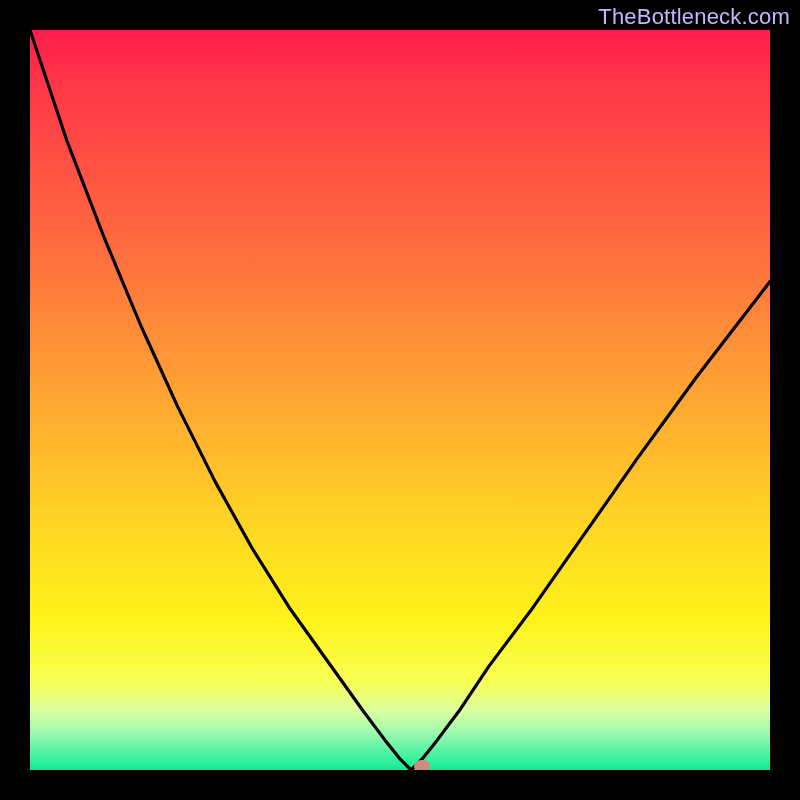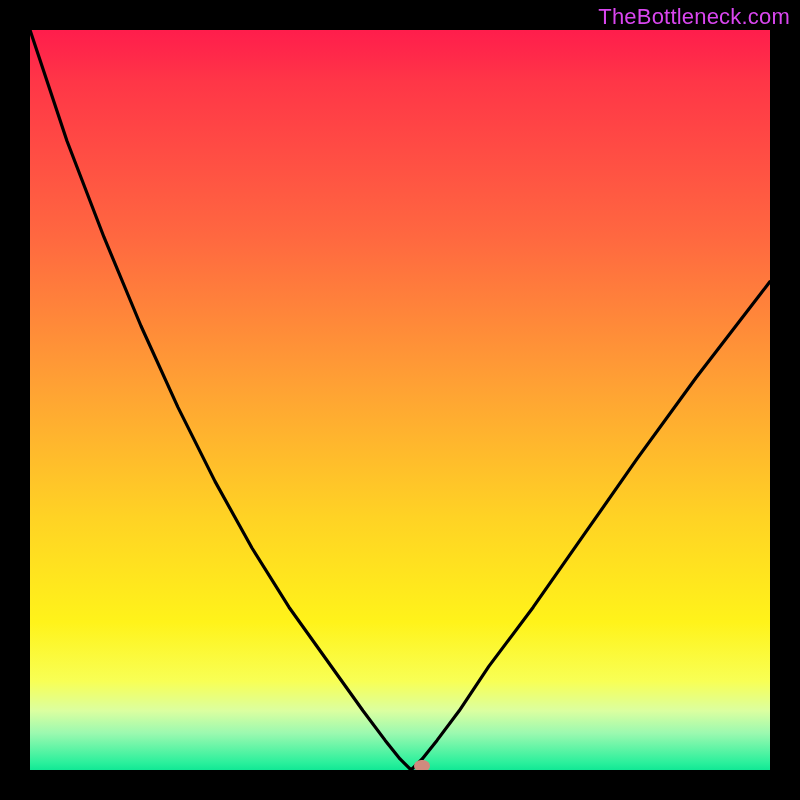--- a/index.html
+++ b/index.html
@@ -14,21 +14,21 @@
   .frame {
     position: relative;
     width: 800px;
     height: 800px;
     background: #000;
   }
   .watermark {
     position: absolute;
     top: 4px;
     right: 10px;
-    color: #d946ef;
+    color: #c4b5fd;
     font-size: 22px;
     font-weight: 500;
     letter-spacing: 0.2px;
     z-index: 20;
   }
   .plot-area {
     position: absolute;
     left: 30px;
     top: 30px;
     width: 740px;

